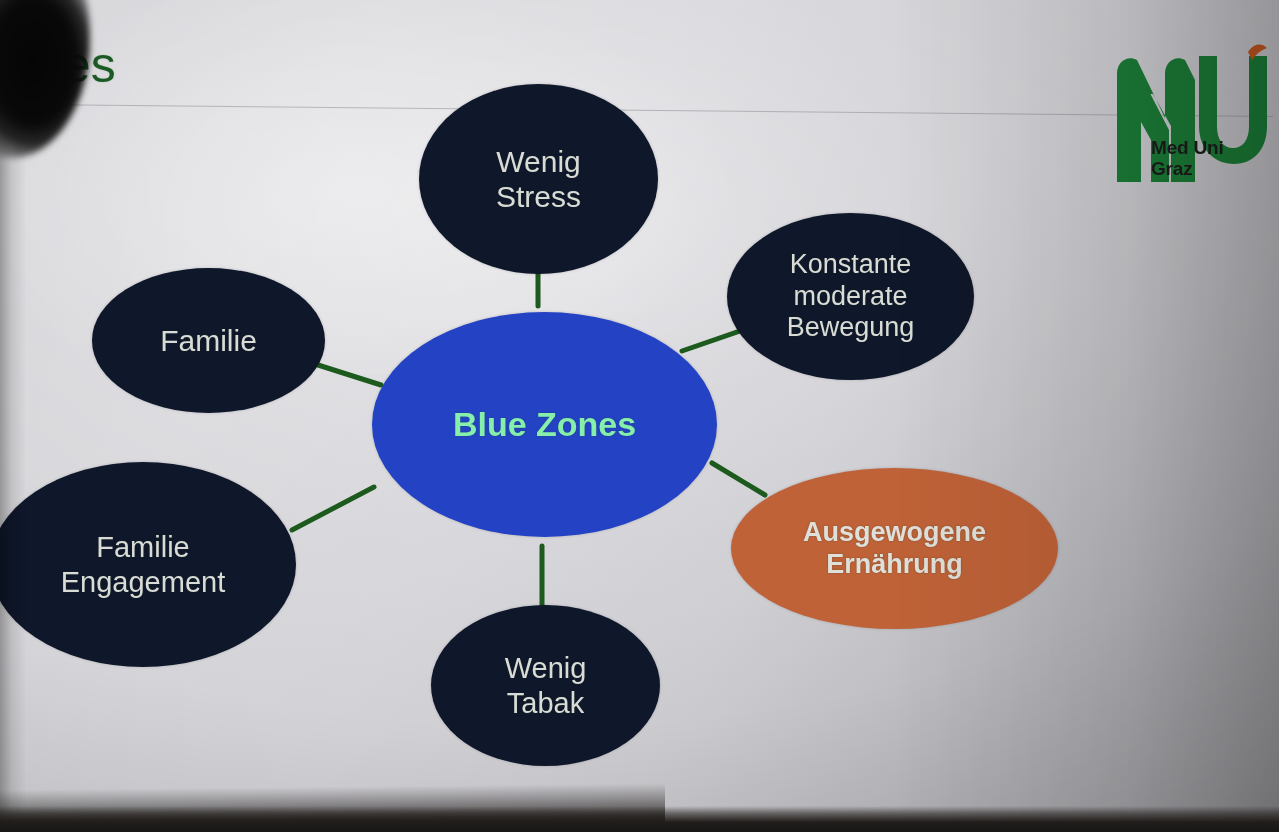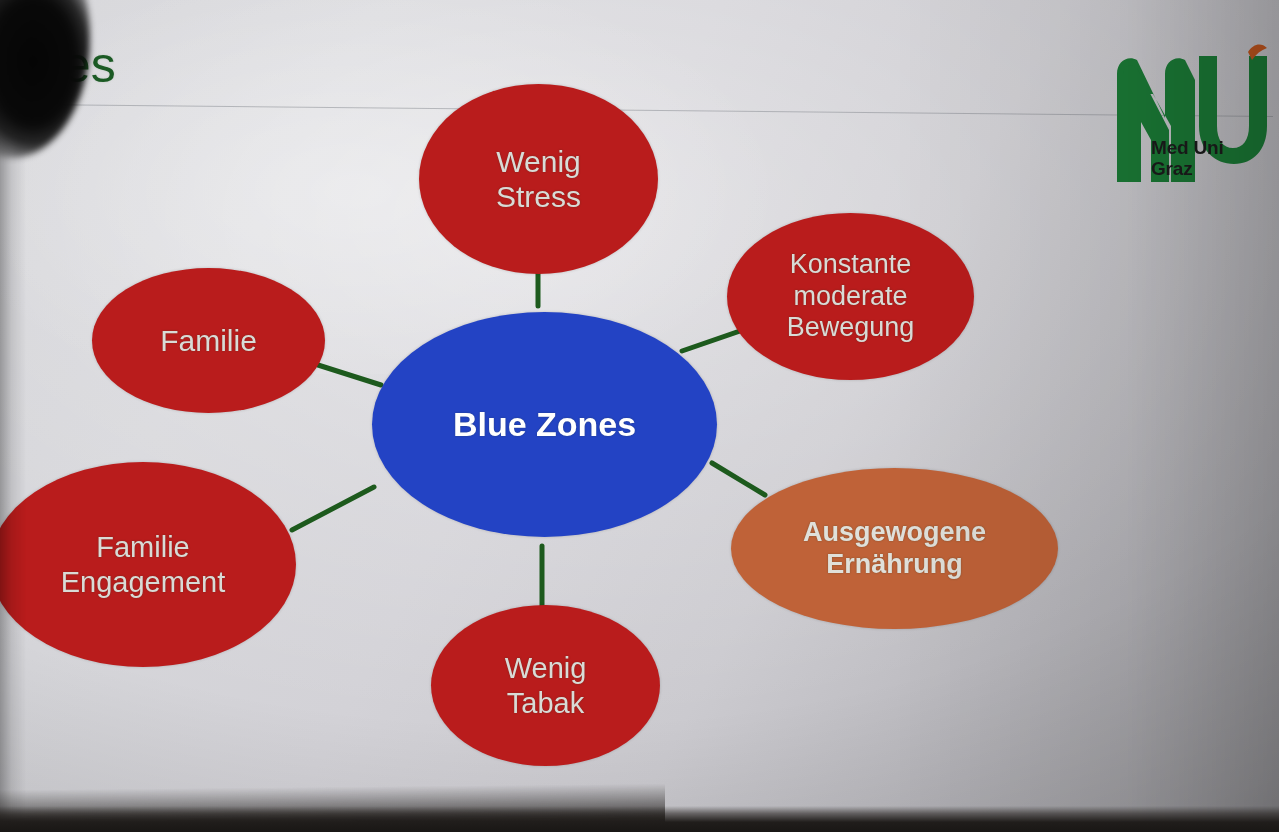--- a/index.html
+++ b/index.html
@@ -160,32 +160,32 @@
     color: #d9dbd6;
     line-height: 1.18;
     box-shadow: 0 0 3px rgba(0,0,0,0.18);
   }
   .node .node-label {
     display: block;
     padding: 0 6px;
     text-shadow: 0 0 2px rgba(40,60,40,0.45);
     white-space: pre-line;
   }
-  .node-green { background: #b91c1c; }
+  .node-green { background: #0f172a; }
   .node-blue  { background: #2343c4; }
   .node-orange{ background: #bf6238; }
 
   
   #node-wenig-stress      { left: 419px;  top: 84px;  width: 239px; height: 190px; font-size: 30px; }
   #node-konstante         { left: 727px;  top: 213px; width: 247px; height: 167px; font-size: 27px; }
   #node-ernaehrung        { left: 731px;  top: 468px; width: 327px; height: 161px; font-size: 27px; font-weight: 600; color: #e0e0da; }
   #node-wenig-tabak       { left: 431px;  top: 605px; width: 229px; height: 161px; font-size: 29px; }
   #node-soziales          { left: -10px;  top: 462px; width: 306px; height: 205px; font-size: 29px; }
   #node-familie           { left: 92px;   top: 268px; width: 233px; height: 145px; font-size: 30px; }
-  #node-blue-zones        { left: 372px;  top: 312px; width: 345px; height: 225px; font-size: 34px; font-weight: 700; color: #ffffff; }
+  #node-blue-zones        { left: 372px;  top: 312px; width: 345px; height: 225px; font-size: 34px; font-weight: 700; color: #86efac; }
 
   
   #slide-content { position: absolute; inset: 0; filter: blur(0.45px); }
 </style>
 </head>
 <body>
 
 <div id="slide-photo">
   <div id="screen-surface"></div>
   <div id="screen-hotspot"></div>

